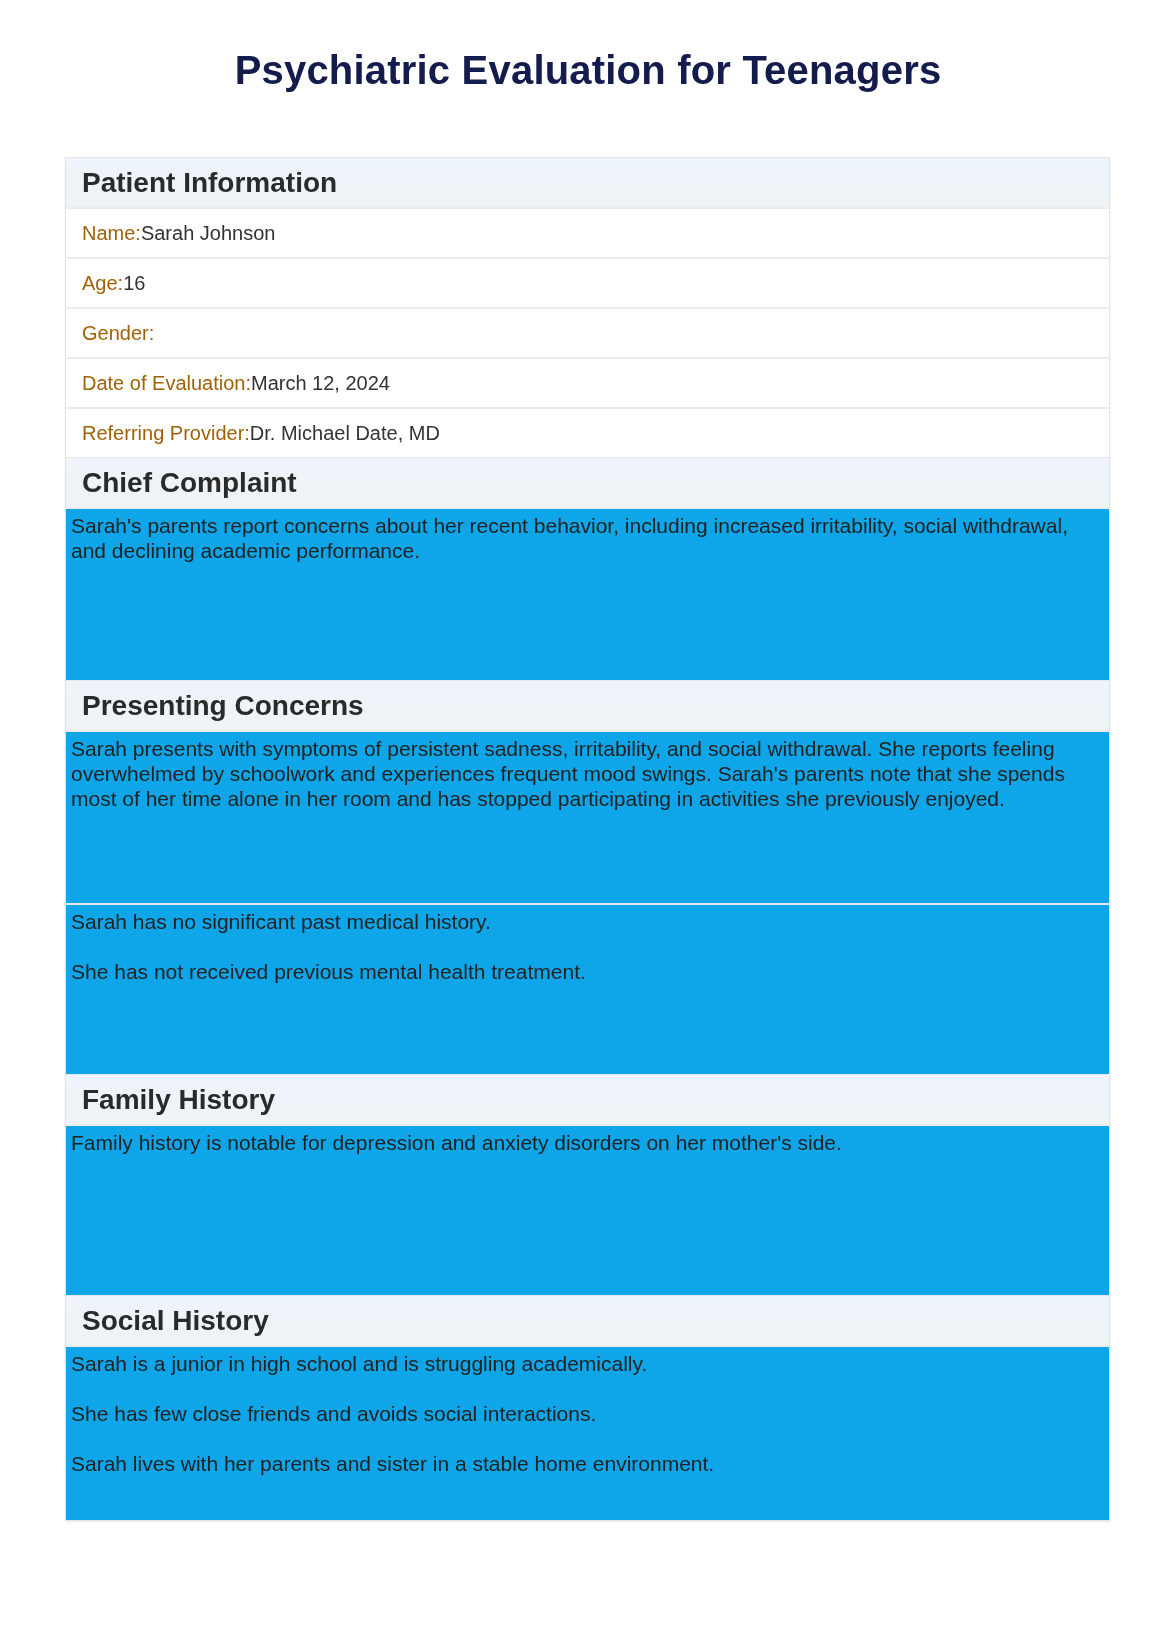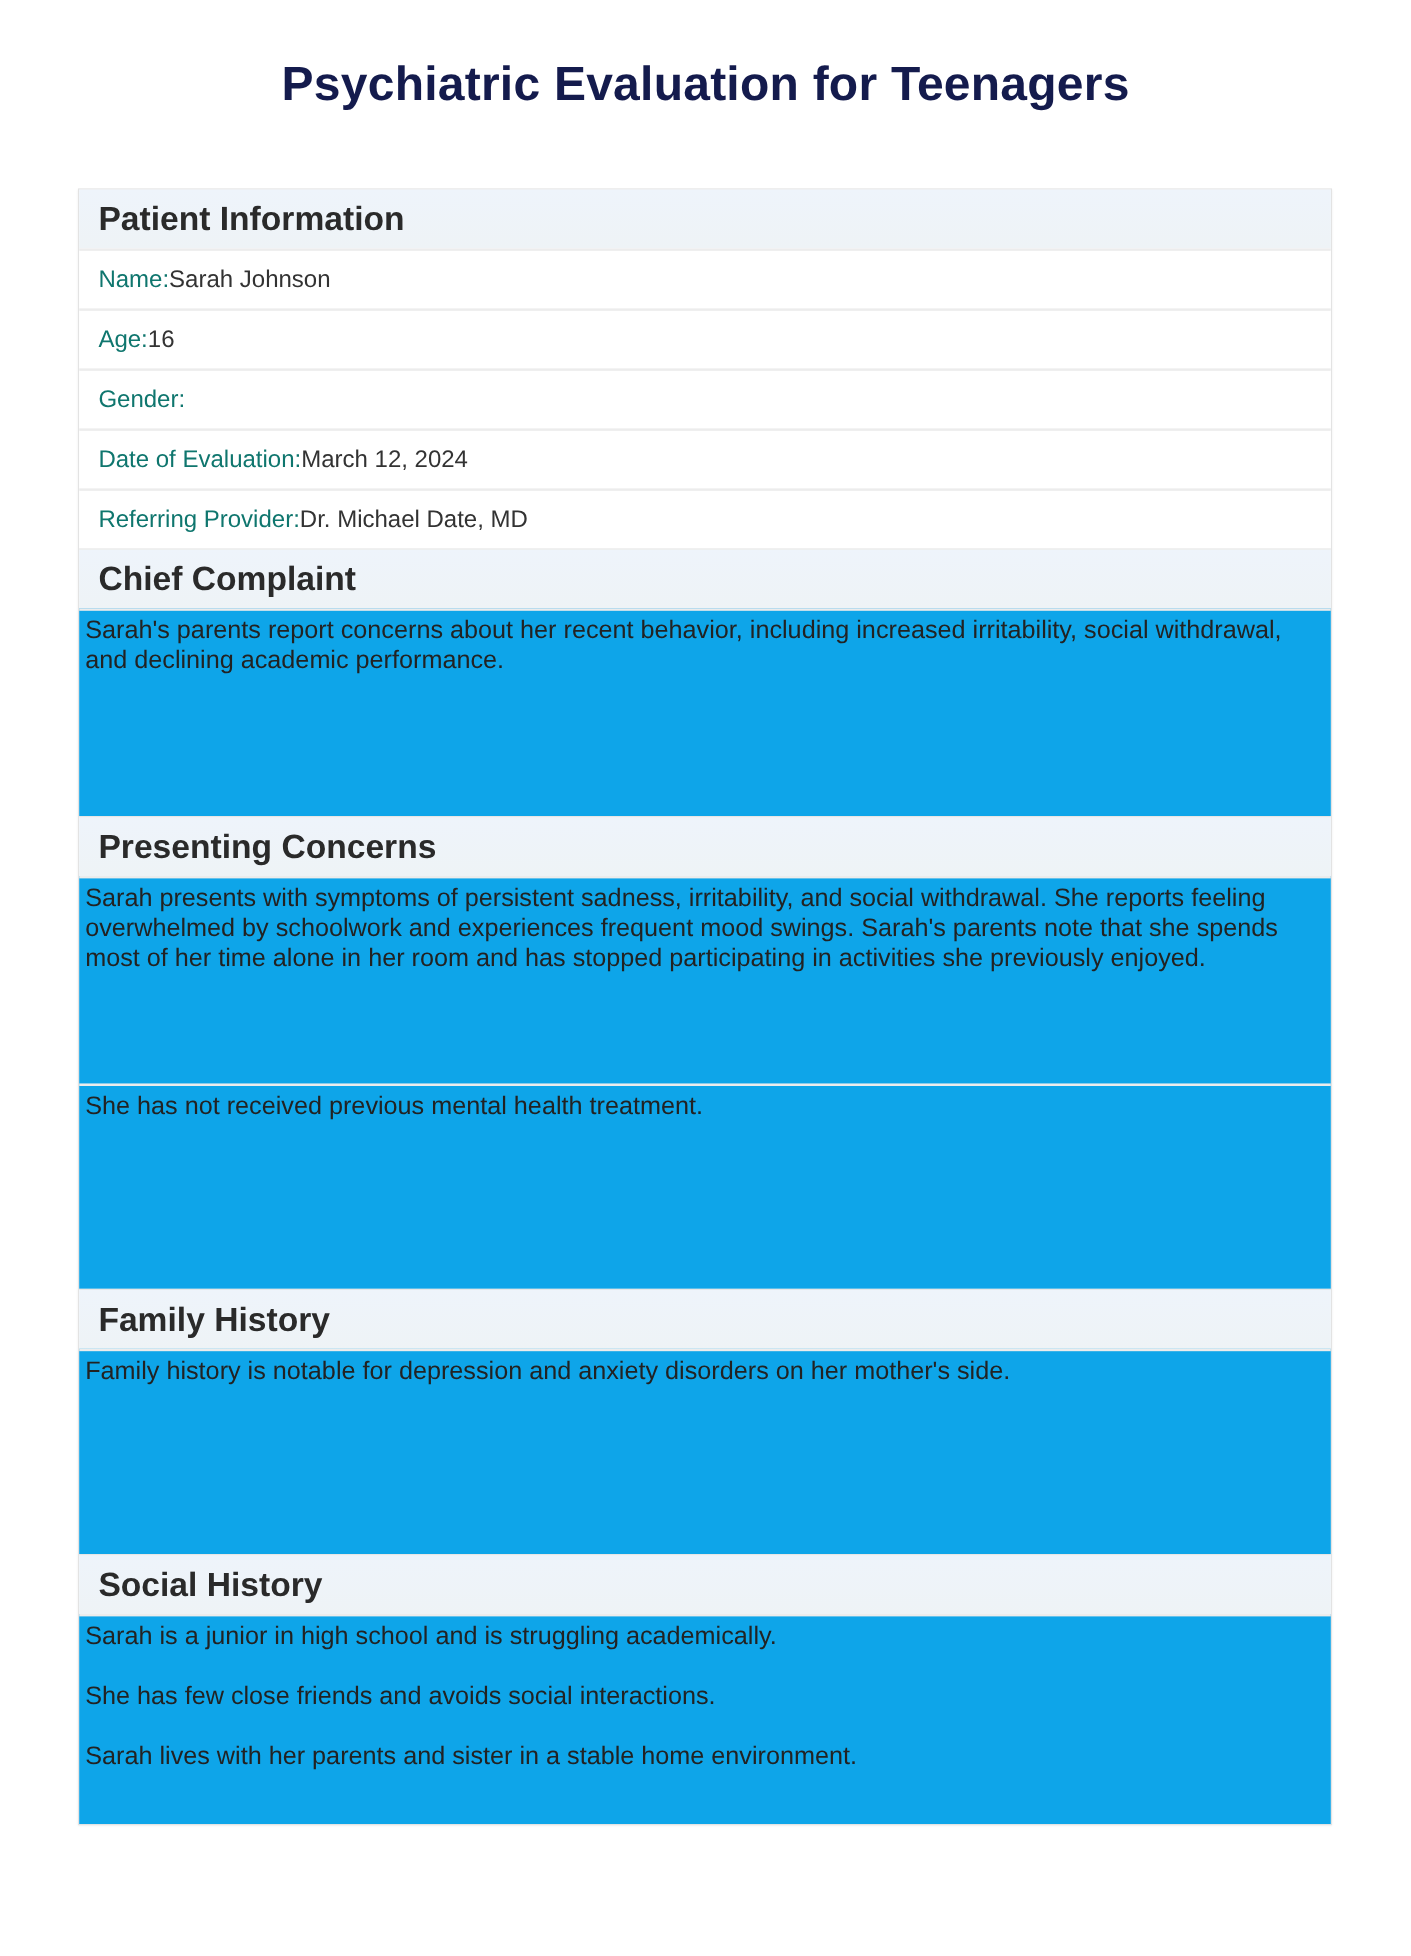--- a/index.html
+++ b/index.html
@@ -19,21 +19,21 @@
     height: 49px; line-height: 49px; padding-left: 16px;
     background: linear-gradient(#eef4fb, #eef3f6);
     font-weight: bold; font-size: 28px; color: #2a2a2a;
     border-top: 1px solid #e6e6e6;
   }
   .sec-head:first-child { border-top: none; }
   .row {
     height: 48px; line-height: 48px; padding-left: 16px; font-size: 20px; color: #333;
     border-top: 2px solid #ececec; background: #fff;
   }
-  .row .lbl { color: #0f766e; }
+  .row .lbl { color: #a16207; }
   .radio-group { display: inline-flex; align-items: center; margin-left: 50px; }
   .radio {
     display: inline-flex; align-items: center; margin-right: 52px; cursor: pointer;
   }
   .radio .circle {
     width: 30px; height: 30px; border: 2px solid #222; border-radius: 50%;
     box-sizing: border-box; margin-right: 8px; position: relative;
   }
   .radio .circle.checked::after {
     content: ""; position: absolute; left: 7px; top: 7px; width: 12px; height: 12px;
@@ -79,20 +79,21 @@
   <div class="text-block tb-cc">
     <p>Sarah's parents report concerns about her recent behavior, including increased irritability, social withdrawal, and declining academic performance.</p>
   </div>
 
   <div class="sec-head">Presenting Concerns</div>
   <div class="text-block tb-pc">
     <p>Sarah presents with symptoms of persistent sadness, irritability, and social withdrawal. She reports feeling overwhelmed by schoolwork and experiences frequent mood swings. Sarah's parents note that she spends most of her time alone in her room and has stopped participating in activities she previously enjoyed.</p>
   </div>
 
   <div class="text-block tb-mh">
+    <p>Sarah has no significant past medical history.</p>
     <p>She has not received previous mental health treatment.</p>
   </div>
 
   <div class="sec-head">Family History</div>
   <div class="text-block tb-fh">
     <p>Family history is notable for depression and anxiety disorders on her mother's side.</p>
   </div>
 
   <div class="sec-head">Social History</div>
   <div class="text-block tb-sh">

